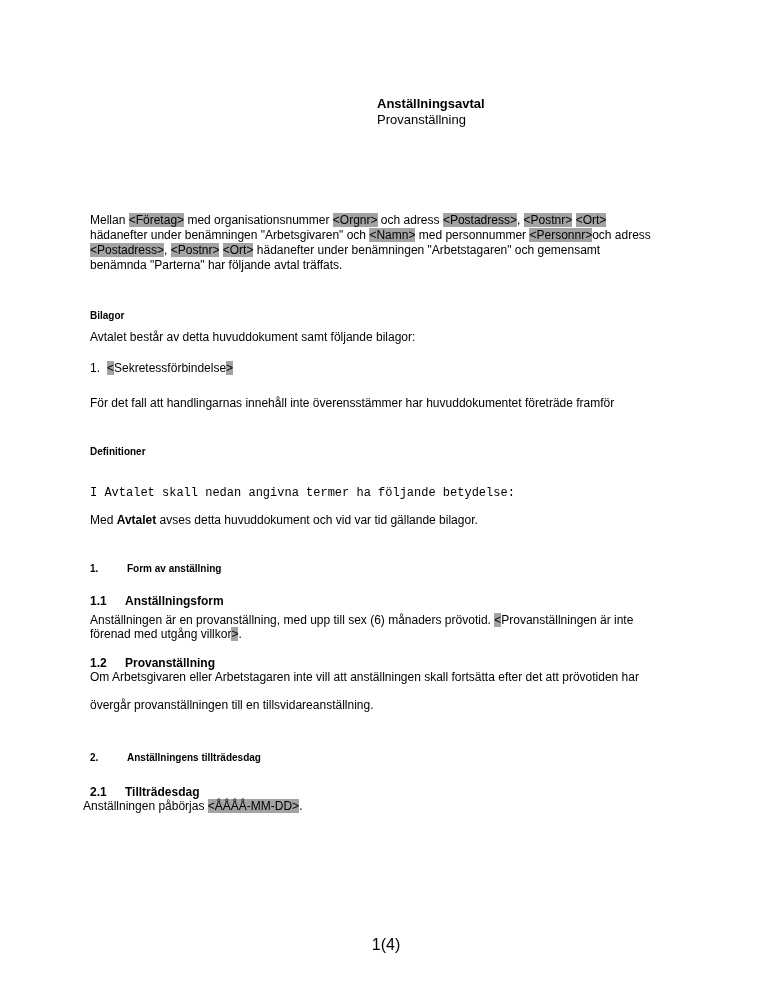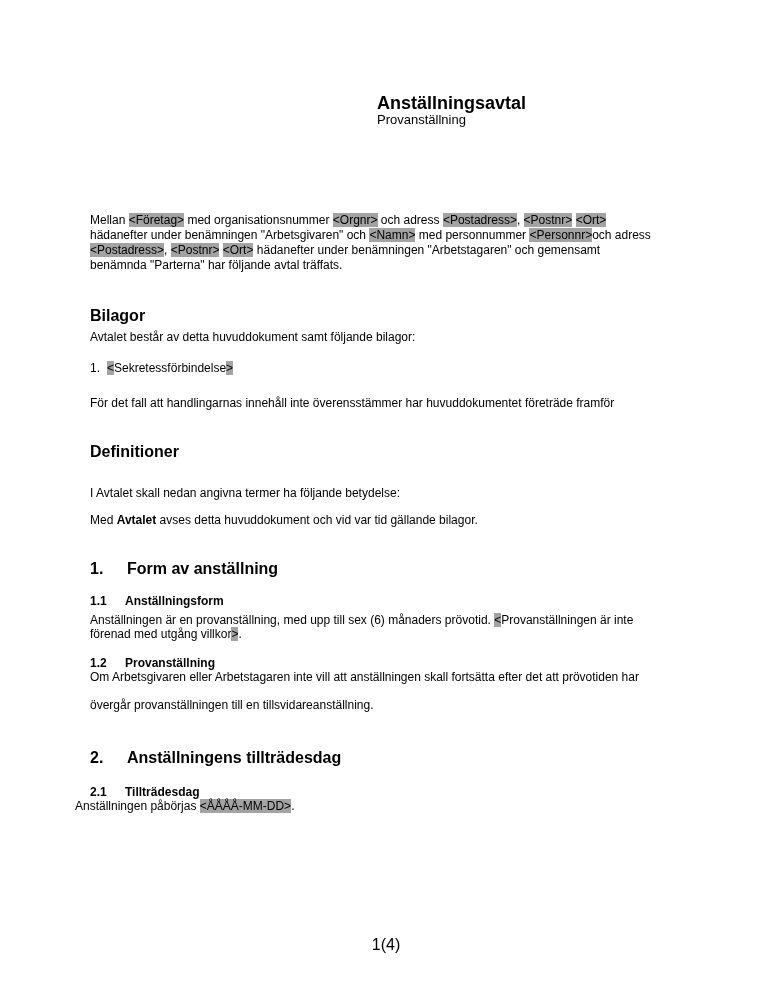--- a/index.html
+++ b/index.html
@@ -11,41 +11,41 @@
     background: #ffffff;
     font-family: "Liberation Sans", sans-serif;
     color: #000000;
     overflow: hidden;
   }
   .abs { position: absolute; }
   .hl { background-color: #a3a3a3; }
   .b { font-weight: bold; }
 
   .doc-title {
-    font-size: 18px;
+    font-size: 13px;
     font-weight: bold;
     line-height: 17px;
     white-space: nowrap;
   }
   .doc-subtitle {
     font-size: 13px;
     line-height: 15px;
     white-space: nowrap;
   }
 
   .body-text {
     font-size: 12px;
     line-height: 15px;
     width: 600px;
   }
   .body-text.tight { line-height: 14px; }
   .body-text.wide  { line-height: 26px; }
 
   .h-major {
-    font-size: 16px;
+    font-size: 10px;
     font-weight: bold;
     line-height: 16px;
     white-space: nowrap;
   }
   .h-minor {
     font-size: 12px;
     font-weight: bold;
     line-height: 15px;
     white-space: nowrap;
   }
@@ -78,21 +78,21 @@
   <div class="abs body-text" style="left:90px; top:330px;">Avtalet består av detta huvuddokument samt följande bilagor:</div>
 
   <div class="abs body-text" style="left:90px; top:361px;">
     <span class="list-num">1.</span><span><span class="hl">&lt;</span><span>Sekretessförbindelse</span><span class="hl">&gt;</span></span>
   </div>
 
   <div class="abs body-text wide" style="left:90px; top:390px;"><span>För det fall att handlingarnas innehåll inte överensstämmer har huvuddokumentet företräde framför</span><br></div>
 
   <div class="abs h-major" style="left:90px; top:444px;text-align:center;">Definitioner</div>
 
-  <div class="abs body-text" style="left:90px; top:486px;">I Avtalet skall nedan angivna termer ha följande betydelse:</div>
+  <div class="abs body-text" style="left:90px; top:486px;font-family:Liberation Mono, monospace;">I Avtalet skall nedan angivna termer ha följande betydelse:</div>
 
   <div class="abs body-text" style="left:90px; top:513px;"><span>Med </span><span class="b">Avtalet</span><span> avses detta huvuddokument och vid var tid gällande bilagor.</span></div>
 
   <div class="abs h-major" style="left:90px; top:561px;">
     <span class="sec-num">1.</span><span>Form av anställning</span>
   </div>
 
   <div class="abs h-minor" style="left:90px; top:594px;">
     <span class="sub-num">1.1</span><span>Anställningsform</span>
   </div>
@@ -106,17 +106,17 @@
   <div class="abs body-text tight" style="left:90px; top:670px;"><span>Om Arbetsgivaren eller Arbetstagaren inte vill att anställningen skall fortsätta efter det att prövotiden har</span><br><br><span>övergår provanställningen till en tillsvidareanställning.</span></div>
 
   <div class="abs h-major" style="left:90px; top:750px;">
     <span class="sec-num">2.</span><span>Anställningens tillträdesdag</span>
   </div>
 
   <div class="abs h-minor" style="left:90px; top:785px;">
     <span class="sub-num">2.1</span><span>Tillträdesdag</span>
   </div>
 
-  <div class="abs body-text" style="left:75px; top:799px;"><span>Anställningen påbörjas </span><span class="hl">&lt;ÅÅÅÅ-MM-DD&gt;</span><span>.</span></div>
+  <div class="abs body-text" style="left:83px; top:799px;"><span>Anställningen påbörjas </span><span class="hl">&lt;ÅÅÅÅ-MM-DD&gt;</span><span>.</span></div>
 
   <div class="abs footer" style="top:937px;">1(4)</div>
 
 </div>
 
 </body></html>

